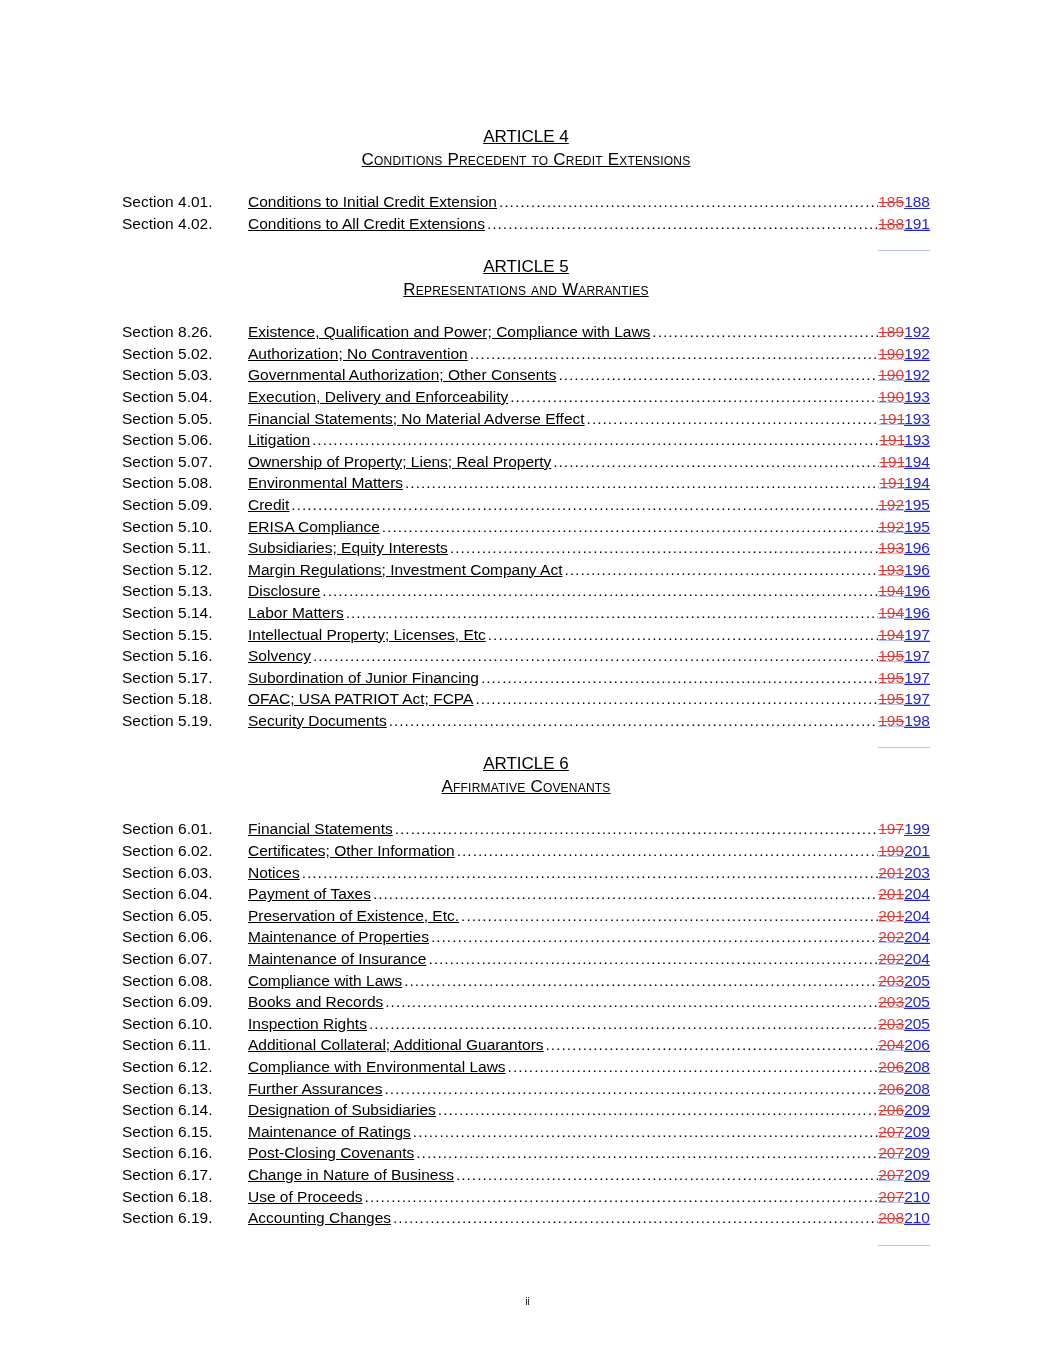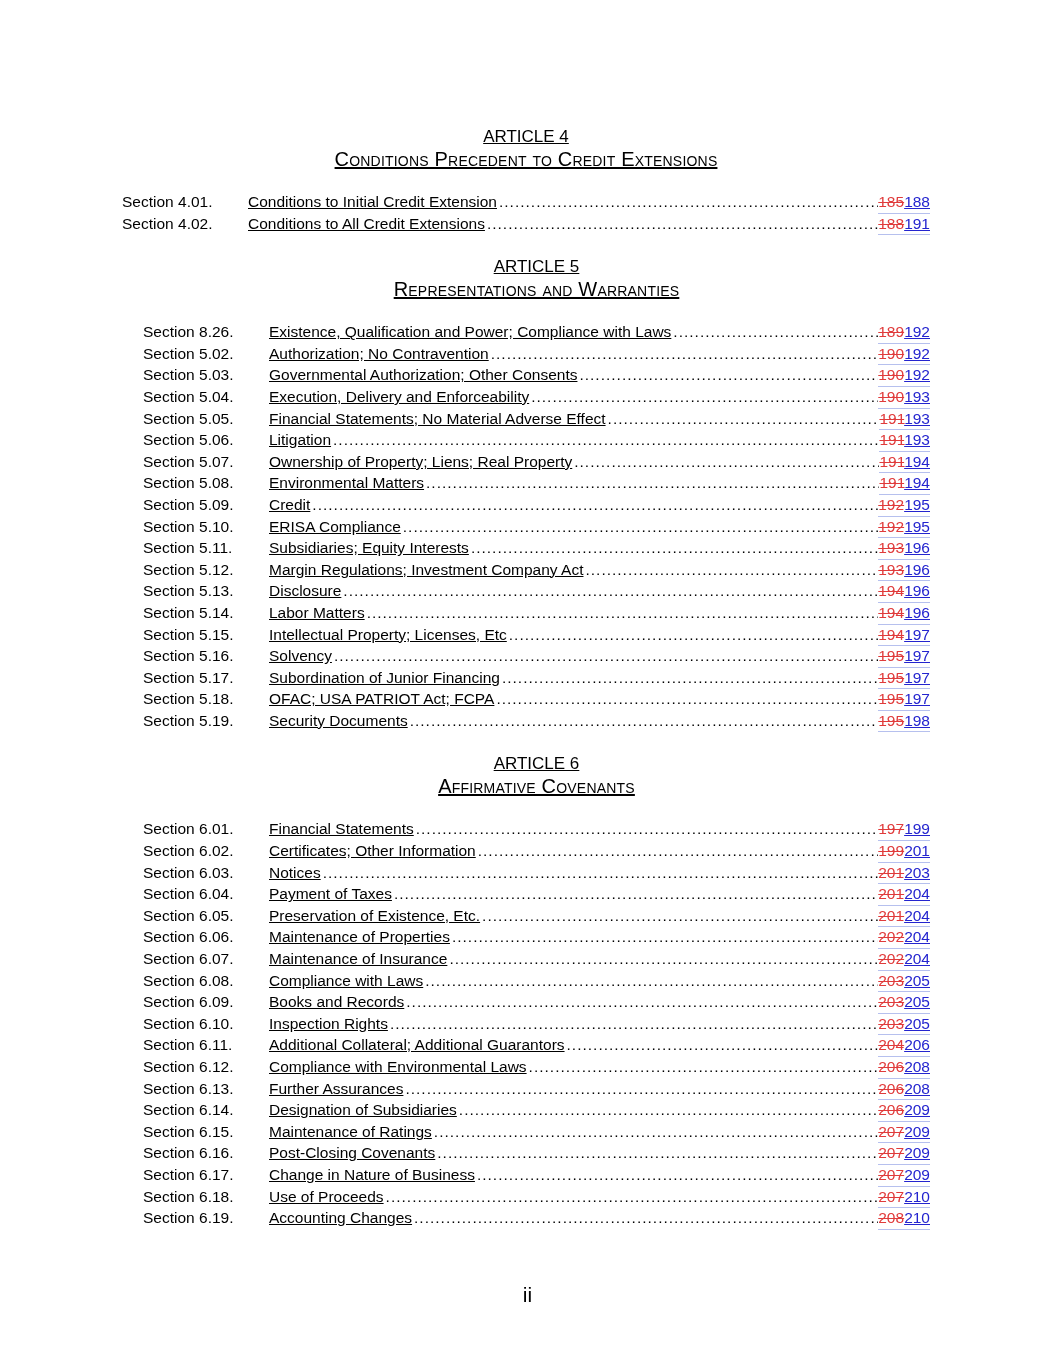--- a/index.html
+++ b/index.html
@@ -12,33 +12,33 @@
     font-size: 15.5px;
     color: #000;
     overflow: hidden;
   }
   .content {
     position: absolute;
     left: 122px; top: 125px;
     width: 808px;
   }
   .article { }
-  .article + .article { margin-top: 21px; margin-left: 21px; }
+  .article + .article { margin-top: 21px; }
   .h-article {
     text-align: center;
     line-height: 23px;
     font-size: 17px;
     font-weight: normal;
     margin: 0;
   }
   .h-article span, .h-sub span { text-decoration: underline; }
   .h-sub {
     text-align: center;
     line-height: 23px;
-    font-size: 20px;
+    font-size: 17px;
     font-variant: small-caps;
     font-weight: normal;
     margin: 0;
     letter-spacing: 0.2px;
   }
   .rows { margin-top: 20px; }
   .row {
     display: flex;
     align-items: baseline;
     line-height: 21.6px;
@@ -63,38 +63,38 @@
     min-width: 0;
     overflow: hidden;
     white-space: nowrap;
     letter-spacing: 1px;
     padding: 0 3px 0 2px;
     color: #000;
   }
   .pages {
     flex: 0 0 auto;
     border-bottom: 1.5px solid #b6c0ee;
-    padding-bottom: 0px;
+    padding-bottom: 16px;
   }
   .old-page {
     color: #e03b3b;
     text-decoration: line-through;
     text-decoration-color: #e03b3b;
   }
   .new-page {
     color: #2424cf;
     text-decoration: underline;
     text-decoration-color: #2424cf;
   }
   .footer {
     position: absolute;
     left: 0; right: 0;
     bottom: 58px;
     text-align: center;
-    font-size: 21px;
+    font-size: 10px;
   }
 </style>
 </head>
 <body>
 
 <div class="page">
   <div class="content" id="toc-content">
   <div class="article">
     <div class="h-article"><span>ARTICLE 4</span></div>
     <div class="h-sub"><span>Conditions Precedent to Credit Extensions</span></div>

